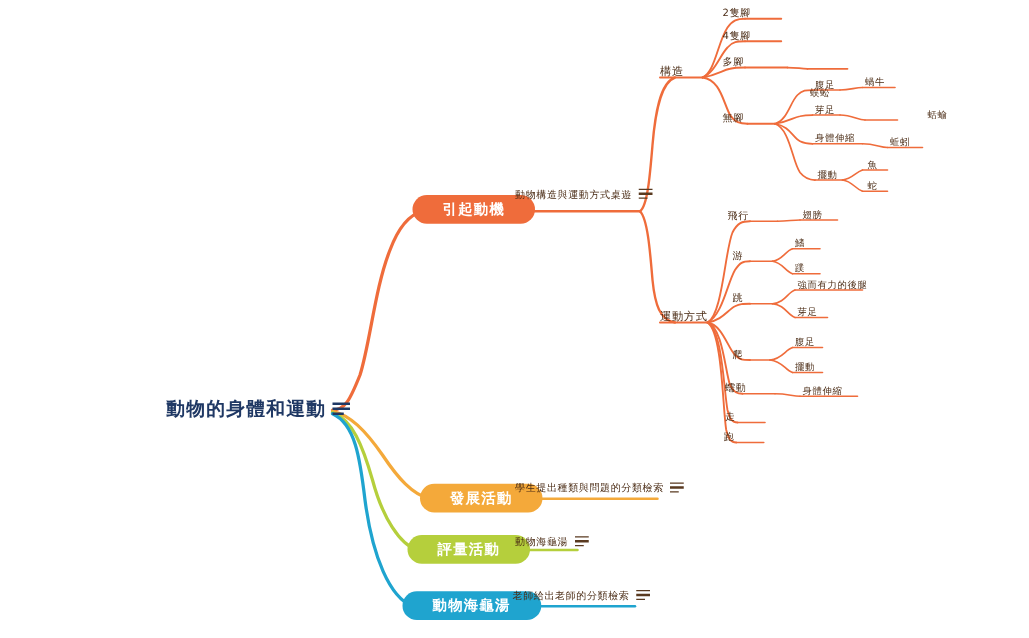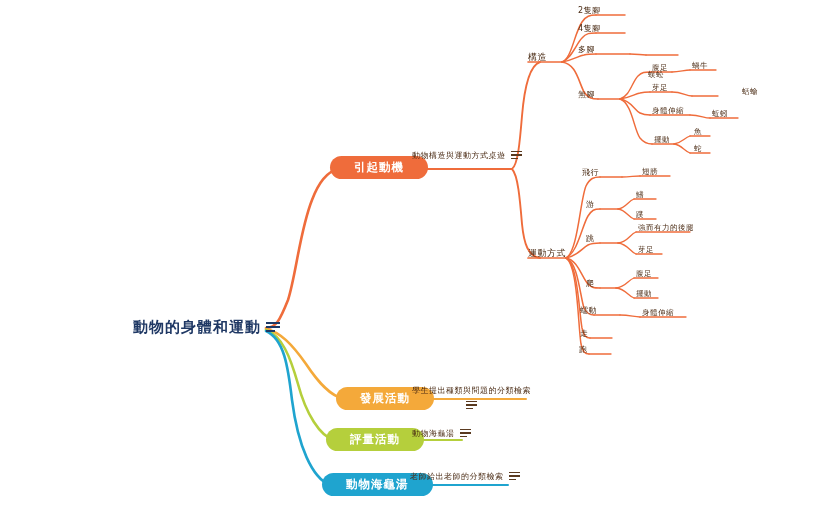--- a/index.html
+++ b/index.html
@@ -308,21 +308,21 @@
   <div class="node lvl3-label" style="left:580px; top:328px;">
     <span>走</span>
   </div>
   <div class="node lvl3-label" style="left:579px; top:344px;">
     <span>跑</span>
   </div>
 
   <div class="node" style="left:336px; top:387px;">
     <span class="pill" style="background:#f4a93a;text-align:right;">發展活動</span>
   </div>
-  <div class="node" style="left:412px; top:385px;flex-direction:column;">
+  <div class="node" style="left:412px; top:385px;">
     <span class="branch-note">學生提出種類與問題的分類檢索</span>
     <span class="note-icon small-note">
         <i></i>
         <i></i>
         <i></i>
       </span>
   </div>
 
   <div class="node" style="left:326px; top:428px;">
     <span class="pill" style="background:#b5cf3c;">評量活動</span>

